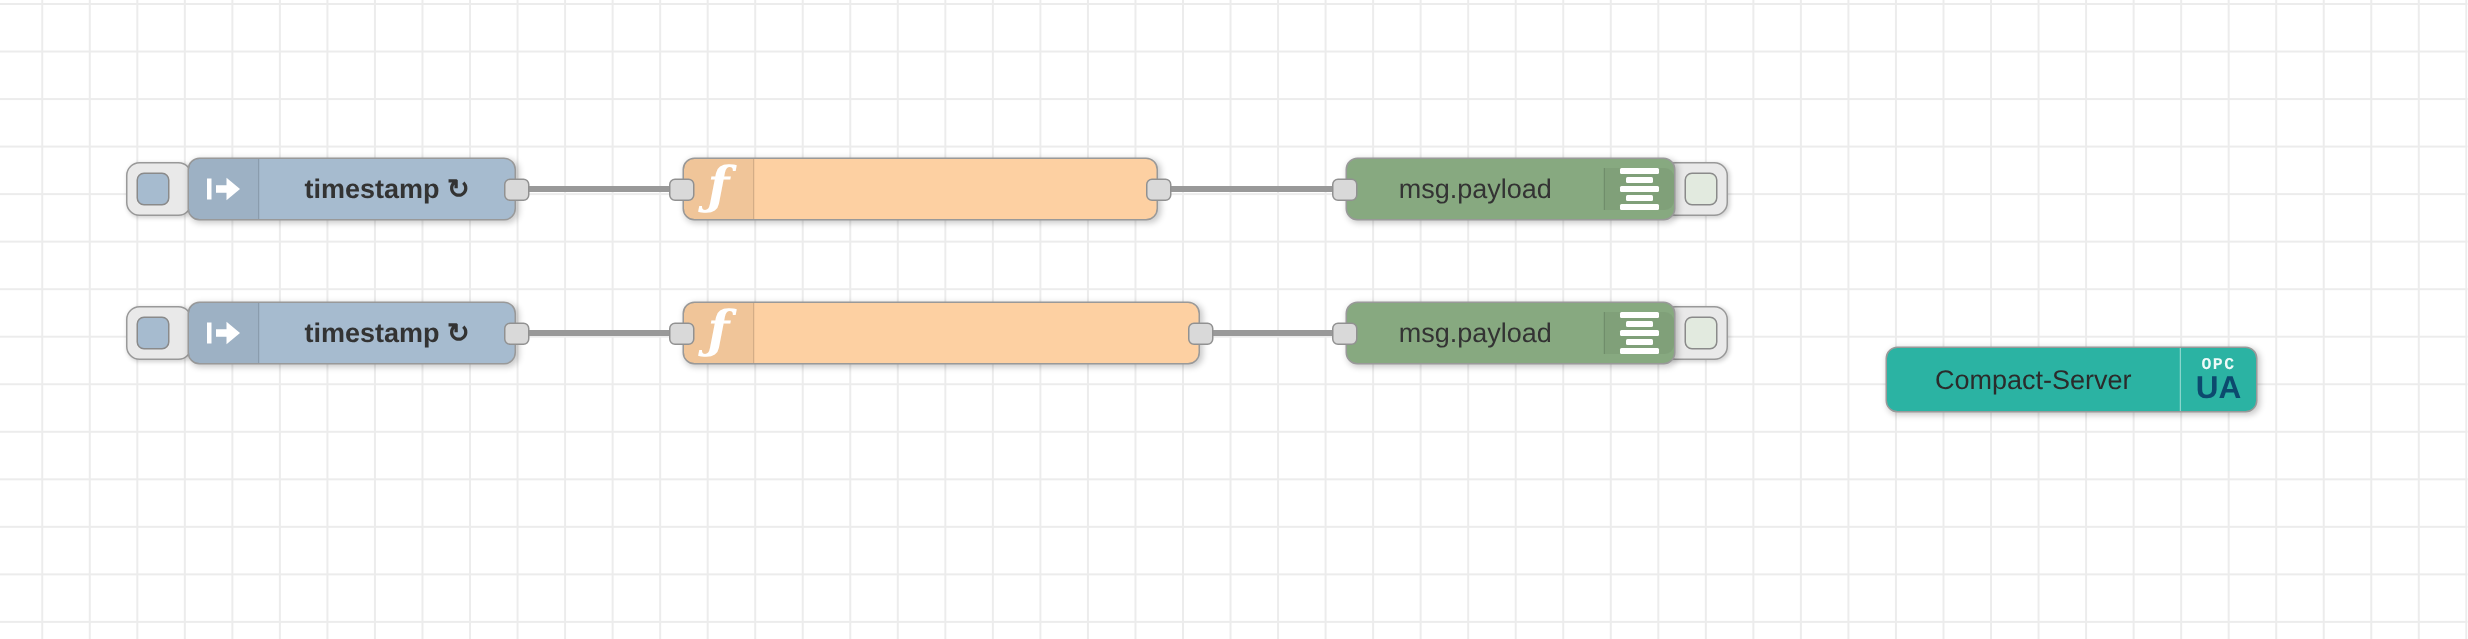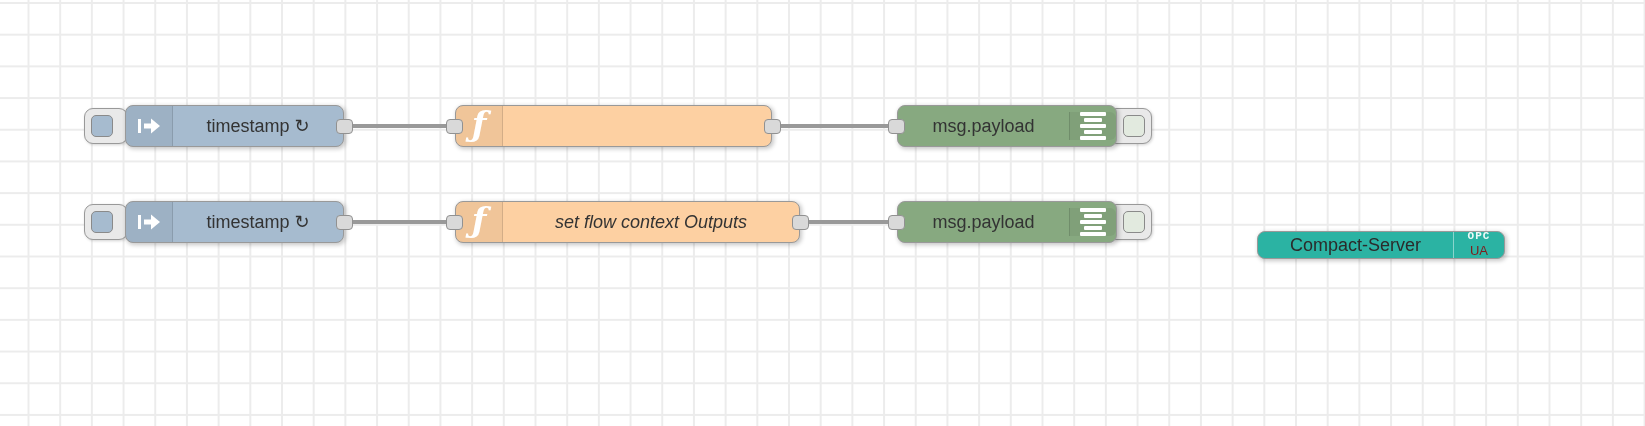--- a/index.html
+++ b/index.html
@@ -24,25 +24,25 @@
   .node .label{
     flex:1;display:flex;align-items:center;justify-content:center;
     font-size:18px;color:#333;white-space:nowrap;padding:0 6px;
   }
   .iconbox{
     width:46px;display:flex;align-items:center;justify-content:center;
     background:rgba(0,0,0,0.05);flex:0 0 auto;
   }
   .iconbox.left{border-right:1px solid rgba(0,0,0,0.12);border-radius:6px 0 0 6px;}
   .iconbox.right{border-left:1px solid rgba(0,0,0,0.12);border-radius:0 6px 6px 0;}
-  .inject{background:#a6bbcf;}
+  .inject{background:#a6bbcf;font-weight:bold;}
   .function{background:#fdd0a2;}
   .function .label{font-style:italic;}
   .debug{background:#87a980;align-items:center;}
-  .server{background:#2bb3a3;height:28px;}
+  .server{background:#2bb3a3;height:44px;}
   .server .label{color:#2b2b2b;}
   .port{
     position:absolute;width:17px;height:15px;background:#d9d9d9;
     border:1.5px solid #919191;border-radius:4px;box-sizing:border-box;z-index:4;
   }
   .btn{
     position:absolute;width:44px;height:36px;background:#e9e9e9;
     border:1.5px solid #999;border-radius:9px;box-sizing:border-box;z-index:2;
     box-shadow:1px 1px 3px rgba(0,0,0,0.18);
   }
@@ -59,21 +59,21 @@
   .hamburger{display:flex;flex-direction:column;align-items:center;gap:2.5px;width:26px;}
   .hamburger .bar{height:3.5px;background:#fff;border-radius:1px;}
   .hamburger .w{width:26px;}
   .hamburger .n{width:18px;}
   .opcua-badge{
     width:50px;flex:0 0 auto;border-left:1.5px solid rgba(255,255,255,0.45);
     display:flex;flex-direction:column;align-items:center;justify-content:center;
     border-radius:0 6px 6px 0;
   }
   .opcua-badge .t1{font-size:11px;font-weight:bold;color:#eefaf8;letter-spacing:1px;line-height:11px;font-family:Liberation Mono, monospace;}
-  .opcua-badge .t2{font-size:13px;font-weight:normal;color:#7f1d1d;line-height:17px;}
+  .opcua-badge .t2{font-size:21px;font-weight:bold;color:#0c4a6e;line-height:17px;}
   svg{display:block;}
 </style>
 </head>
 <body>
 
 <div class="wire" style="left:344px;top:124px;width:112px;"></div>
 <div class="wire" style="left:772px;top:124px;width:126px;"></div>
 <div class="wire" style="left:344px;top:220px;width:112px;"></div>
 <div class="wire" style="left:800px;top:220px;width:98px;"></div>
 
@@ -131,21 +131,20 @@
     </svg>
   </div>
   <div class="label">timestamp ↻</div>
 </div>
 <div class="port" style="left:336px;top:215px;"></div>
 
 <div class="node function" style="left:455px;top:201px;width:345px;">
   <div class="iconbox left">
     <span class="fx-glyph">ƒ</span>
   </div>
-  <div class="label">set flow context Outputs</div>
 </div>
 <div class="port" style="left:446px;top:215px;"></div>
 <div class="port" style="left:792px;top:215px;"></div>
 
 <div class="node debug" style="left:897px;top:201px;width:220px;">
   <div class="label">msg.payload</div>
   <div class="iconbox right">
     <div class="hamburger">
       <div class="bar w"></div>
         <div class="bar n"></div>

